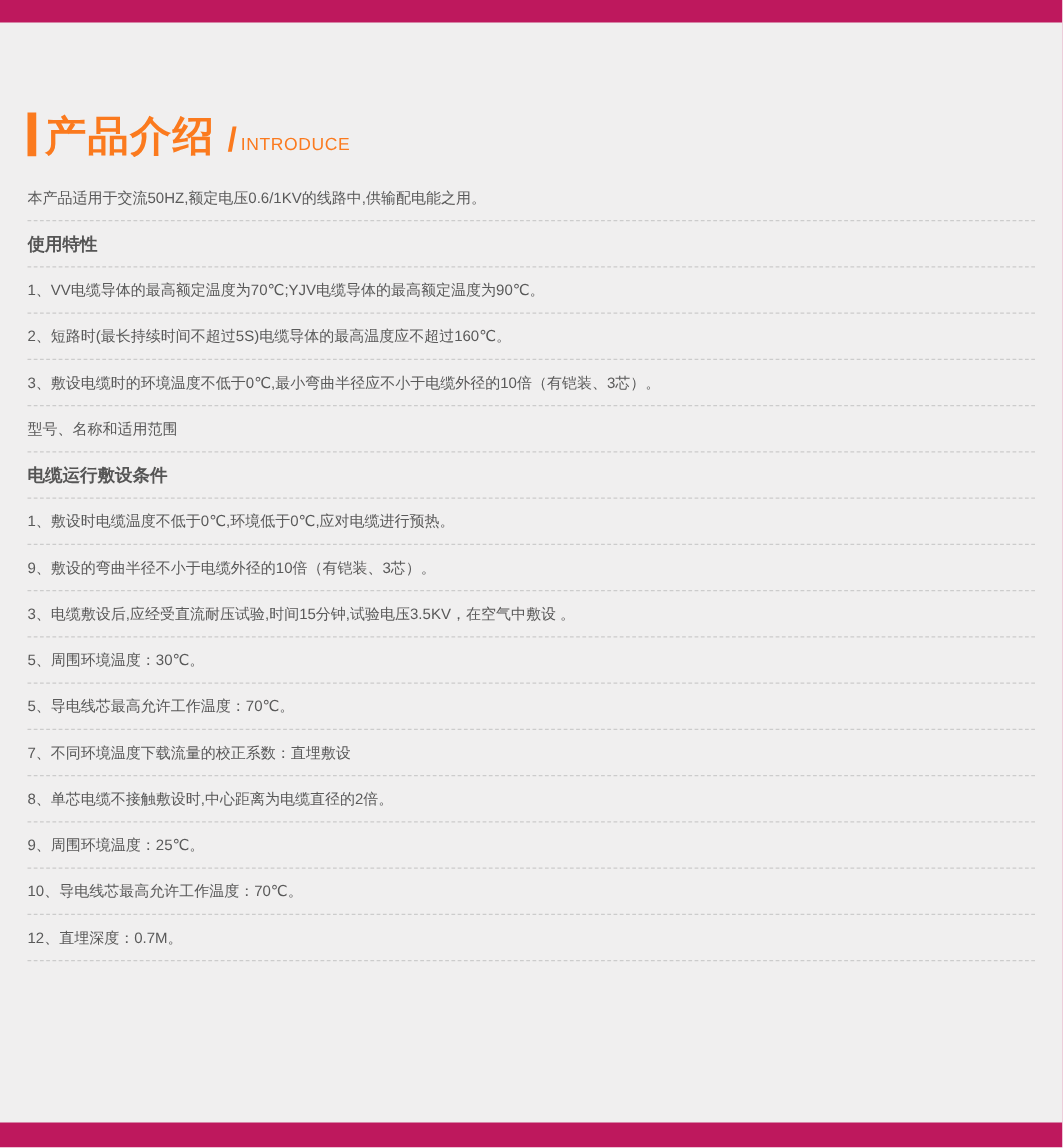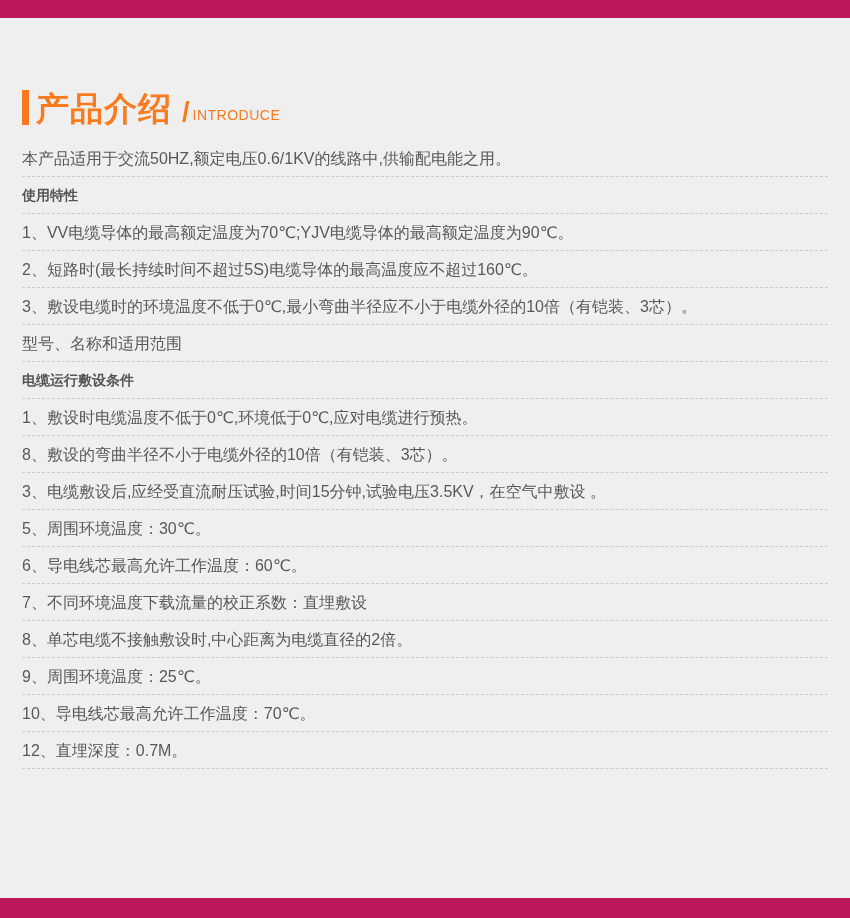--- a/index.html
+++ b/index.html
@@ -54,21 +54,21 @@
     line-height: 30px;
   }
   .title-en {
     font-size: 14px;
     color: #fb7a1e;
     line-height: 25px;
     letter-spacing: 0.5px;
   }
   .rows { width: 806px; }
   .row {
-    font-size: 16px;
+    font-size: 12px;
     line-height: 19px;
     color: #595959;
     padding: 9px 0 8px 0;
     border-bottom: 1px dashed #cccccc;
     white-space: nowrap;
     overflow: hidden;
   }
   .row.bold {
     font-weight: bold;
     color: #555555;
@@ -91,24 +91,24 @@
 
       <div class="rows">
         <div class="row">本产品适用于交流50HZ,额定电压0.6/1KV的线路中,供输配电能之用。</div>
         <div class="row bold">使用特性</div>
         <div class="row">1、VV电缆导体的最高额定温度为70℃;YJV电缆导体的最高额定温度为90℃。</div>
         <div class="row">2、短路时(最长持续时间不超过5S)电缆导体的最高温度应不超过160℃。</div>
         <div class="row">3、敷设电缆时的环境温度不低于0℃,最小弯曲半径应不小于电缆外径的10倍（有铠装、3芯）。</div>
         <div class="row">型号、名称和适用范围</div>
         <div class="row bold">电缆运行敷设条件</div>
         <div class="row">1、敷设时电缆温度不低于0℃,环境低于0℃,应对电缆进行预热。</div>
-        <div class="row">8、敷设的弯曲半径不小于电缆外径的10倍（有铠装、3芯）。</div>
+        <div class="row">9、敷设的弯曲半径不小于电缆外径的10倍（有铠装、3芯）。</div>
         <div class="row">3、电缆敷设后,应经受直流耐压试验,时间15分钟,试验电压3.5KV，在空气中敷设 。</div>
         <div class="row">5、周围环境温度：30℃。</div>
-        <div class="row">6、导电线芯最高允许工作温度：60℃。</div>
+        <div class="row">5、导电线芯最高允许工作温度：70℃。</div>
         <div class="row">7、不同环境温度下载流量的校正系数：直埋敷设</div>
         <div class="row">8、单芯电缆不接触敷设时,中心距离为电缆直径的2倍。</div>
         <div class="row">9、周围环境温度：25℃。</div>
         <div class="row">10、导电线芯最高允许工作温度：70℃。</div>
         <div class="row">12、直埋深度：0.7M。</div>
       </div>
 
     </div>
   </div>
 </div>

